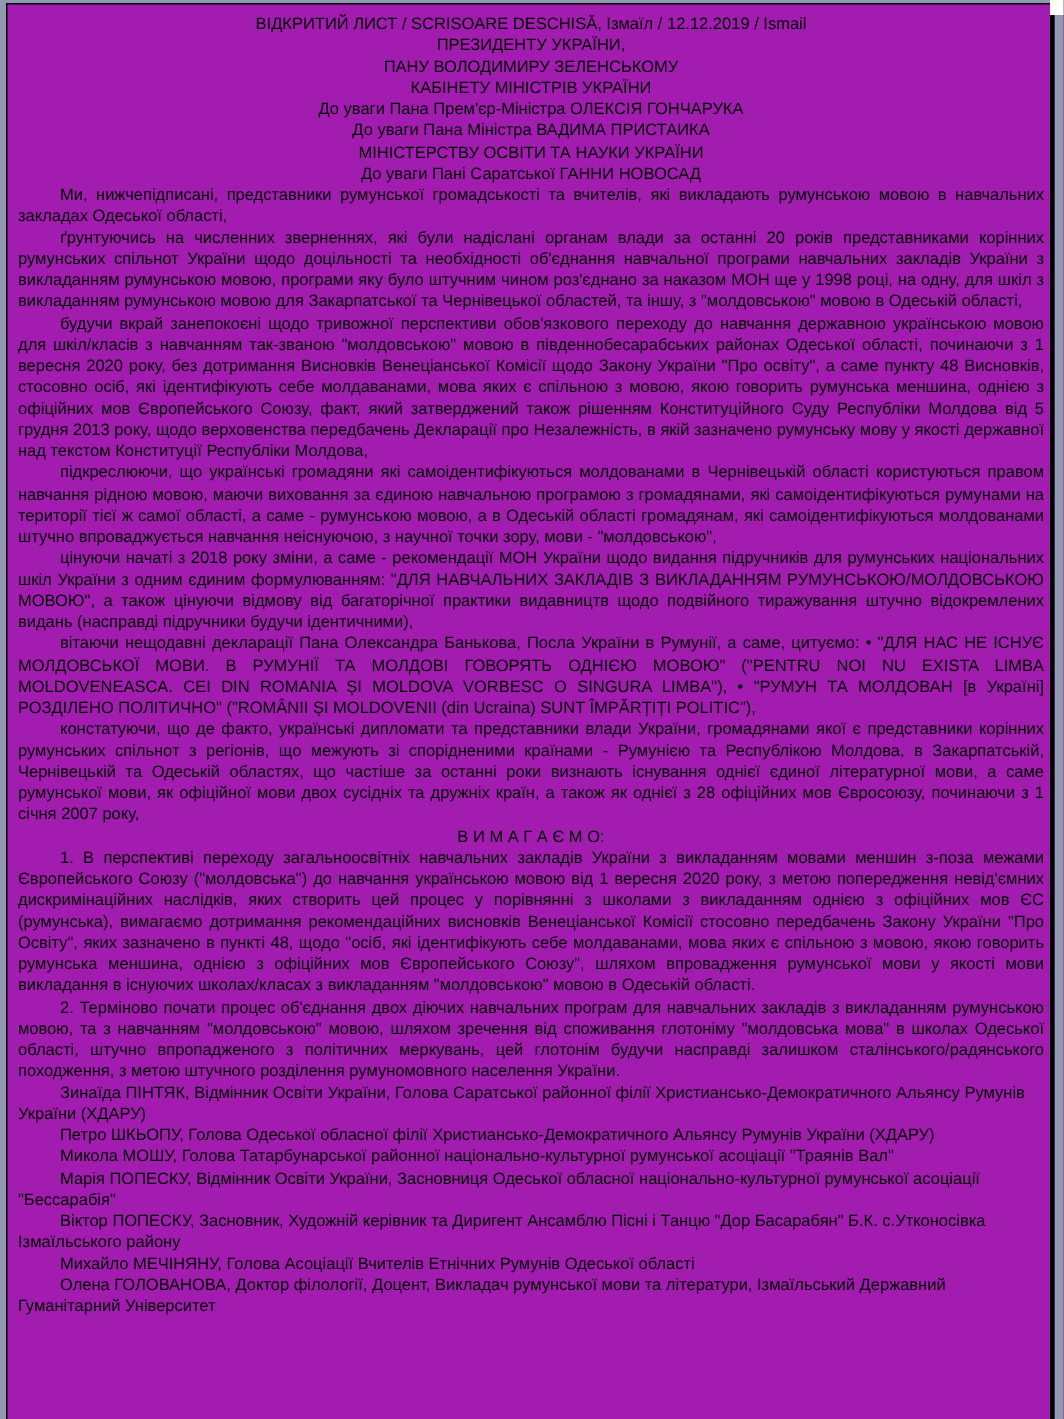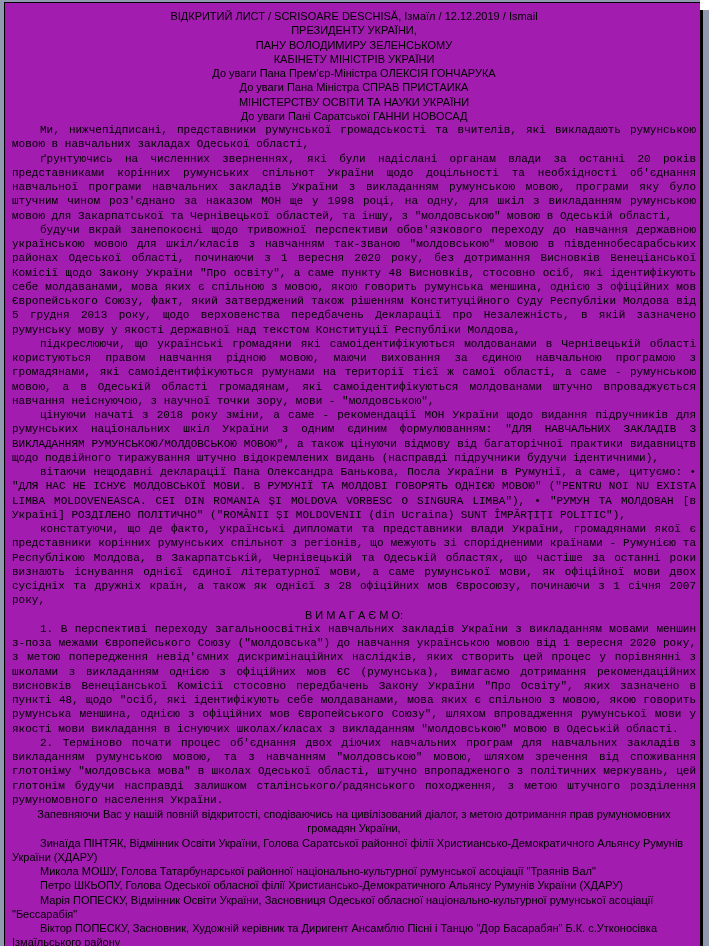--- a/index.html
+++ b/index.html
@@ -14,57 +14,56 @@
     border:1px solid #000000;border-right:3px solid #000000;border-bottom:none;
     box-sizing:border-box;
     padding:6px 4px 8px 7px;
     font-size:11px;line-height:14.25px;
     overflow:hidden;
   }
   .corner-notch{position:absolute;top:0;right:0;width:9px;height:10px;background:#ffffff;}
   .hline{text-align:center;}
   .spaced{white-space:pre-wrap;}
   p{margin:0;}
-  .para{text-align:justify;text-indent:28px;font-family:Liberation Mono, monospace;}
+  .para{text-align:justify;text-indent:28px;}
   .center{text-align:center;text-indent:0;}
   .sig{text-align:left;text-indent:28px;}
 </style>
 </head>
 <body>
 
 <div class="page">
   <div>
     <div class="hline">ВІДКРИТИЙ ЛИСТ / SCRISOARE DESCHISĂ, Ізмаїл / 12.12.2019 / Ismail</div>
     <div class="hline">ПРЕЗИДЕНТУ УКРАЇНИ,</div>
     <div class="hline">ПАНУ ВОЛОДИМИРУ ЗЕЛЕНСЬКОМУ</div>
     <div class="hline">КАБІНЕТУ МІНІСТРІВ УКРАЇНИ</div>
     <div class="hline">До уваги Пана Прем'єр-Міністра ОЛЕКСІЯ ГОНЧАРУКА</div>
-    <div class="hline">До уваги Пана Міністра СПРАВ ПРИСТАИКА</div>
+    <div class="hline">До уваги Пана Міністра ВАДИМА ПРИСТАИКА</div>
     <div class="hline">МІНІСТЕРСТВУ ОСВІТИ ТА НАУКИ УКРАЇНИ</div>
     <div class="hline">До уваги Пані Саратської ГАННИ НОВОСАД</div>
   </div>
 
   <div>
     <p class="para">Ми, нижчепідписані, представники румунської громадськості та вчителів, які викладають румунською мовою в навчальних закладах Одеської області,</p>
     <p class="para">ґрунтуючись на численних зверненнях, які були надіслані органам влади за останні 20 років представниками корінних румунських спільнот України щодо доцільності та необхідності об'єднання навчальної програми навчальних закладів України з викладанням румунською мовою, програми яку було штучним чином роз'єднано за наказом МОН ще у 1998 році, на одну, для шкіл з викладанням румунською мовою для Закарпатської та Чернівецької областей, та іншу, з "молдовською" мовою в Одеській області,</p>
     <p class="para">будучи вкрай занепокоєні щодо тривожної перспективи обов'язкового переходу до навчання державною українською мовою для шкіл/класів з навчанням так-званою "молдовською" мовою в південнобесарабських районах Одеської області, починаючи з 1 вересня 2020 року, без дотримання Висновків Венеціанської Комісії щодо Закону України "Про освіту", а саме пункту 48 Висновків, стосовно осіб, які ідентифікують себе молдаванами, мова яких є спільною з мовою, якою говорить румунська меншина, однією з офіційних мов Європейського Союзу, факт, який затверджений також рішенням Конституційного Суду Республіки Молдова від 5 грудня 2013 року, щодо верховенства передбачень Декларації про Незалежність, в якій зазначено румунську мову у якості державної над текстом Конституції Республіки Молдова,</p>
     <p class="para">підкреслюючи, що українські громадяни які самоідентифікуються молдованами в Чернівецькій області користуються правом навчання рідною мовою, маючи виховання за єдиною навчальною програмою з громадянами, які самоідентифікуються румунами на території тієї ж самої області, а саме - румунською мовою, а в Одеській області громадянам, які самоідентифікуються молдованами штучно впроваджується навчання неіснуючою, з научної точки зору, мови - "молдовською",</p>
     <p class="para">цінуючи начаті з 2018 року зміни, а саме - рекомендації МОН України щодо видання підручників для румунських національних шкіл України з одним єдиним формулюванням: "ДЛЯ НАВЧАЛЬНИХ ЗАКЛАДІВ З ВИКЛАДАННЯМ РУМУНСЬКОЮ/МОЛДОВСЬКОЮ МОВОЮ", а також цінуючи відмову від багаторічної практики видавництв щодо подвійного тиражування штучно відокремлених видань (насправді підручники будучи ідентичними),</p>
     <p class="para">вітаючи нещодавні декларації Пана Олександра Банькова, Посла України в Румунії, а саме, цитуємо: • "ДЛЯ НАС НЕ ІСНУЄ МОЛДОВСЬКОЇ МОВИ. В РУМУНІЇ ТА МОЛДОВІ ГОВОРЯТЬ ОДНІЄЮ МОВОЮ" ("PENTRU NOI NU EXISTA LIMBA MOLDOVENEASCA. CEI DIN ROMANIA ȘI MOLDOVA VORBESC O SINGURA LIMBA"), • "РУМУН ТА МОЛДОВАН [в Україні] РОЗДІЛЕНО ПОЛІТИЧНО" ("ROMÂNII ȘI MOLDOVENII (din Ucraina) SUNT ÎMPĂRȚIȚI POLITIC"),</p>
     <p class="para">констатуючи, що де факто, українські дипломати та представники влади України, громадянами якої є представники корінних румунських спільнот з регіонів, що межують зі спорідненими країнами - Румунією та Республікою Молдова, в Закарпатській, Чернівецькій та Одеській областях, що частіше за останні роки визнають існування однієї єдиної літературної мови, а саме румунської мови, як офіційної мови двох сусідніх та дружніх країн, а також як однієї з 28 офіційних мов Євросоюзу, починаючи з 1 січня 2007 року,</p>
 
     <div class="hline spaced">В И М А Г А Є М О:</div>
 
     <p class="para">1. В перспективі переходу загальноосвітніх навчальних закладів України з викладанням мовами меншин з-поза межами Європейського Союзу ("молдовська") до навчання українською мовою від 1 вересня 2020 року, з метою попередження невід'ємних дискримінаційних наслідків, яких створить цей процес у порівнянні з школами з викладанням однією з офіційних мов ЄС (румунська), вимагаємо дотримання рекомендаційних висновків Венеціанської Комісії стосовно передбачень Закону України "Про Освіту", яких зазначено в пункті 48, щодо "осіб, які ідентифікують себе молдаванами, мова яких є спільною з мовою, якою говорить румунська меншина, однією з офіційних мов Європейського Союзу", шляхом впровадження румунської мови у якості мови викладання в існуючих школах/класах з викладанням "молдовською" мовою в Одеській області.</p>
     <p class="para">2. Терміново почати процес об'єднання двох діючих навчальних програм для навчальних закладів з викладанням румунською мовою, та з навчанням "молдовською" мовою, шляхом зречення від споживання глотоніму "молдовська мова" в школах Одеської області, штучно впропадженого з політичних меркувань, цей глотонім будучи насправді залишком сталінського/радянського походження, з метою штучного розділення румуномовного населення України.</p>
 
-    <p class="center">Запевняючи Вас у нашій повній відкритості, сподіваючись на цивілізований діалог, з метою дотримання прав румуномовних громадян України,</p>
 
     <p class="sig">Зинаїда ПІНТЯК, Відмінник Освіти України, Голова Саратської районної філії Христиансько-Демократичного Альянсу Румунів України (ХДАРУ)</p>
+    <p class="sig">Петро ШКЬОПУ, Голова Одеської обласної філії Христиансько-Демократичного Альянсу Румунів України (ХДАРУ)</p>
     <p class="sig">Микола МОШУ, Голова Татарбунарської районної національно-культурної румунської асоціації "Траянів Вал"</p>
-    <p class="sig">Петро ШКЬОПУ, Голова Одеської обласної філії Христиансько-Демократичного Альянсу Румунів України (ХДАРУ)</p>
     <p class="sig">Марія ПОПЕСКУ, Відмінник Освіти України, Засновниця Одеської обласної національно-культурної румунської асоціації "Бессарабія"</p>
     <p class="sig">Віктор ПОПЕСКУ, Засновник, Художній керівник та Диригент Ансамблю Пісні і Танцю "Дор Басарабян" Б.К. с.Утконосівка Ізмаїльського району</p>
     <p class="sig">Михайло МЕЧІНЯНУ, Голова Асоціації Вчителів Етнічних Румунів Одеської області</p>
     <p class="sig">Олена ГОЛОВАНОВА, Доктор філології, Доцент, Викладач румунської мови та літератури, Ізмаїльський Державний Гуманітарний Університет</p>
   </div>
 </div>
 <div class="corner-notch"></div>
 
 </body></html>

